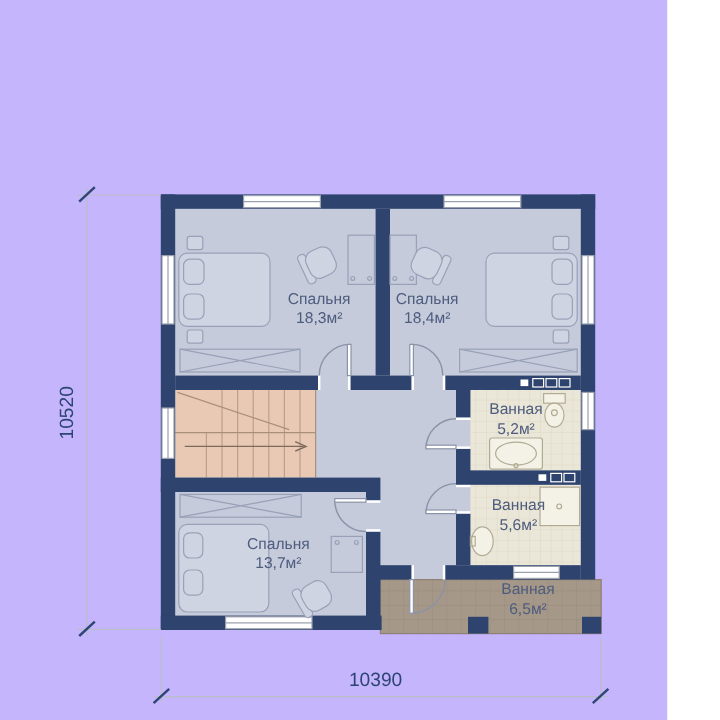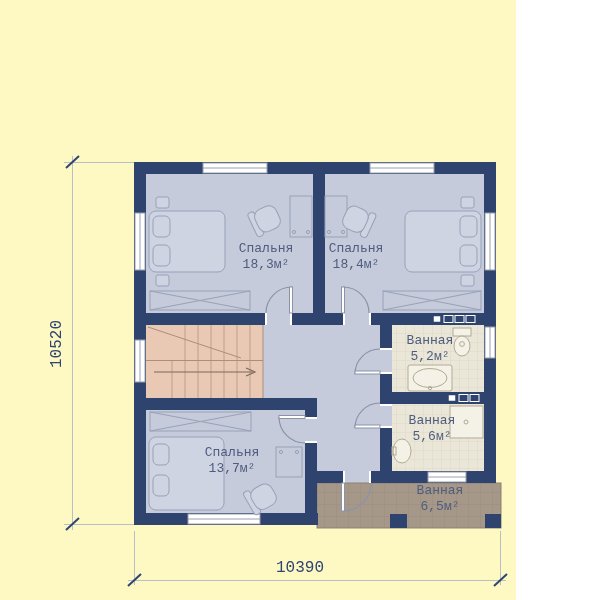--- a/index.html
+++ b/index.html
@@ -1,18 +1,18 @@
 <!DOCTYPE html>
 <html style="--wall: #2e436e; --floor: #c5cbda; --furn: #ced4e2; --furnline: #98a1b8; --stairs: #e9c9b3; --stairline: #bd9f8d; --stairedge: #a98f7c; --arrow: #7d6a5d; --bath: #ebe7d8; --bathgrid: #ded8c5; --bathfix: #f4f1e6; --bathline: #b2ab94; --balcony: #a69889; --balcgrid: #8d8173; --door: #8b93a8; --label: #4e5c7e; --dim: #2e4573; --dimline: #b9bec7; --window: #ffffff; --winframe: #9aa0ad;"><head>
 <meta charset="utf-8">
 <style>
   html,body{margin:0;padding:0;background:#fff;}
   .stage{
-    position:relative;width:516px;height:600px;background:#fef9c3;overflow:hidden;
-    font-family:Liberation Mono, monospace;
+    position:relative;width:556px;height:600px;background:#c4b5fd;overflow:hidden;
+    font-family:Liberation Sans, sans-serif;
   }
   .stage svg{position:absolute;left:0;top:0;}
   
   .wall{fill:var(--wall);}
   .floor-main{fill:var(--floor);}
   .floor-stairs{fill:var(--stairs);}
   .floor-bath{fill:var(--bath);}
   .floor-balc{fill:var(--balcony);stroke:var(--balcgrid);stroke-width:1;}
   .tileline{fill:none;stroke:var(--bathgrid);stroke-width:1;}
   .balcline{fill:none;stroke:var(--balcgrid);stroke-width:1;opacity:.45;}
@@ -314,14 +314,14 @@
   <div class="lbl" style="left:232px;top:461px">
     <span>Спальня</span>
     <span class="area">13,7м²</span>
   </div>
   <div class="lbl" style="left:440px;top:499px">
     <span>Ванная</span>
     <span class="area">6,5м²</span>
   </div>
 
   <div class="dim vert" style="left:57px;top:344px">10520</div>
-  <div class="dim" style="left:300px;top:568px">10390</div>
+  <div class="dim" style="left:313px;top:568px">10390</div>
 </div>
 
 </body></html>

